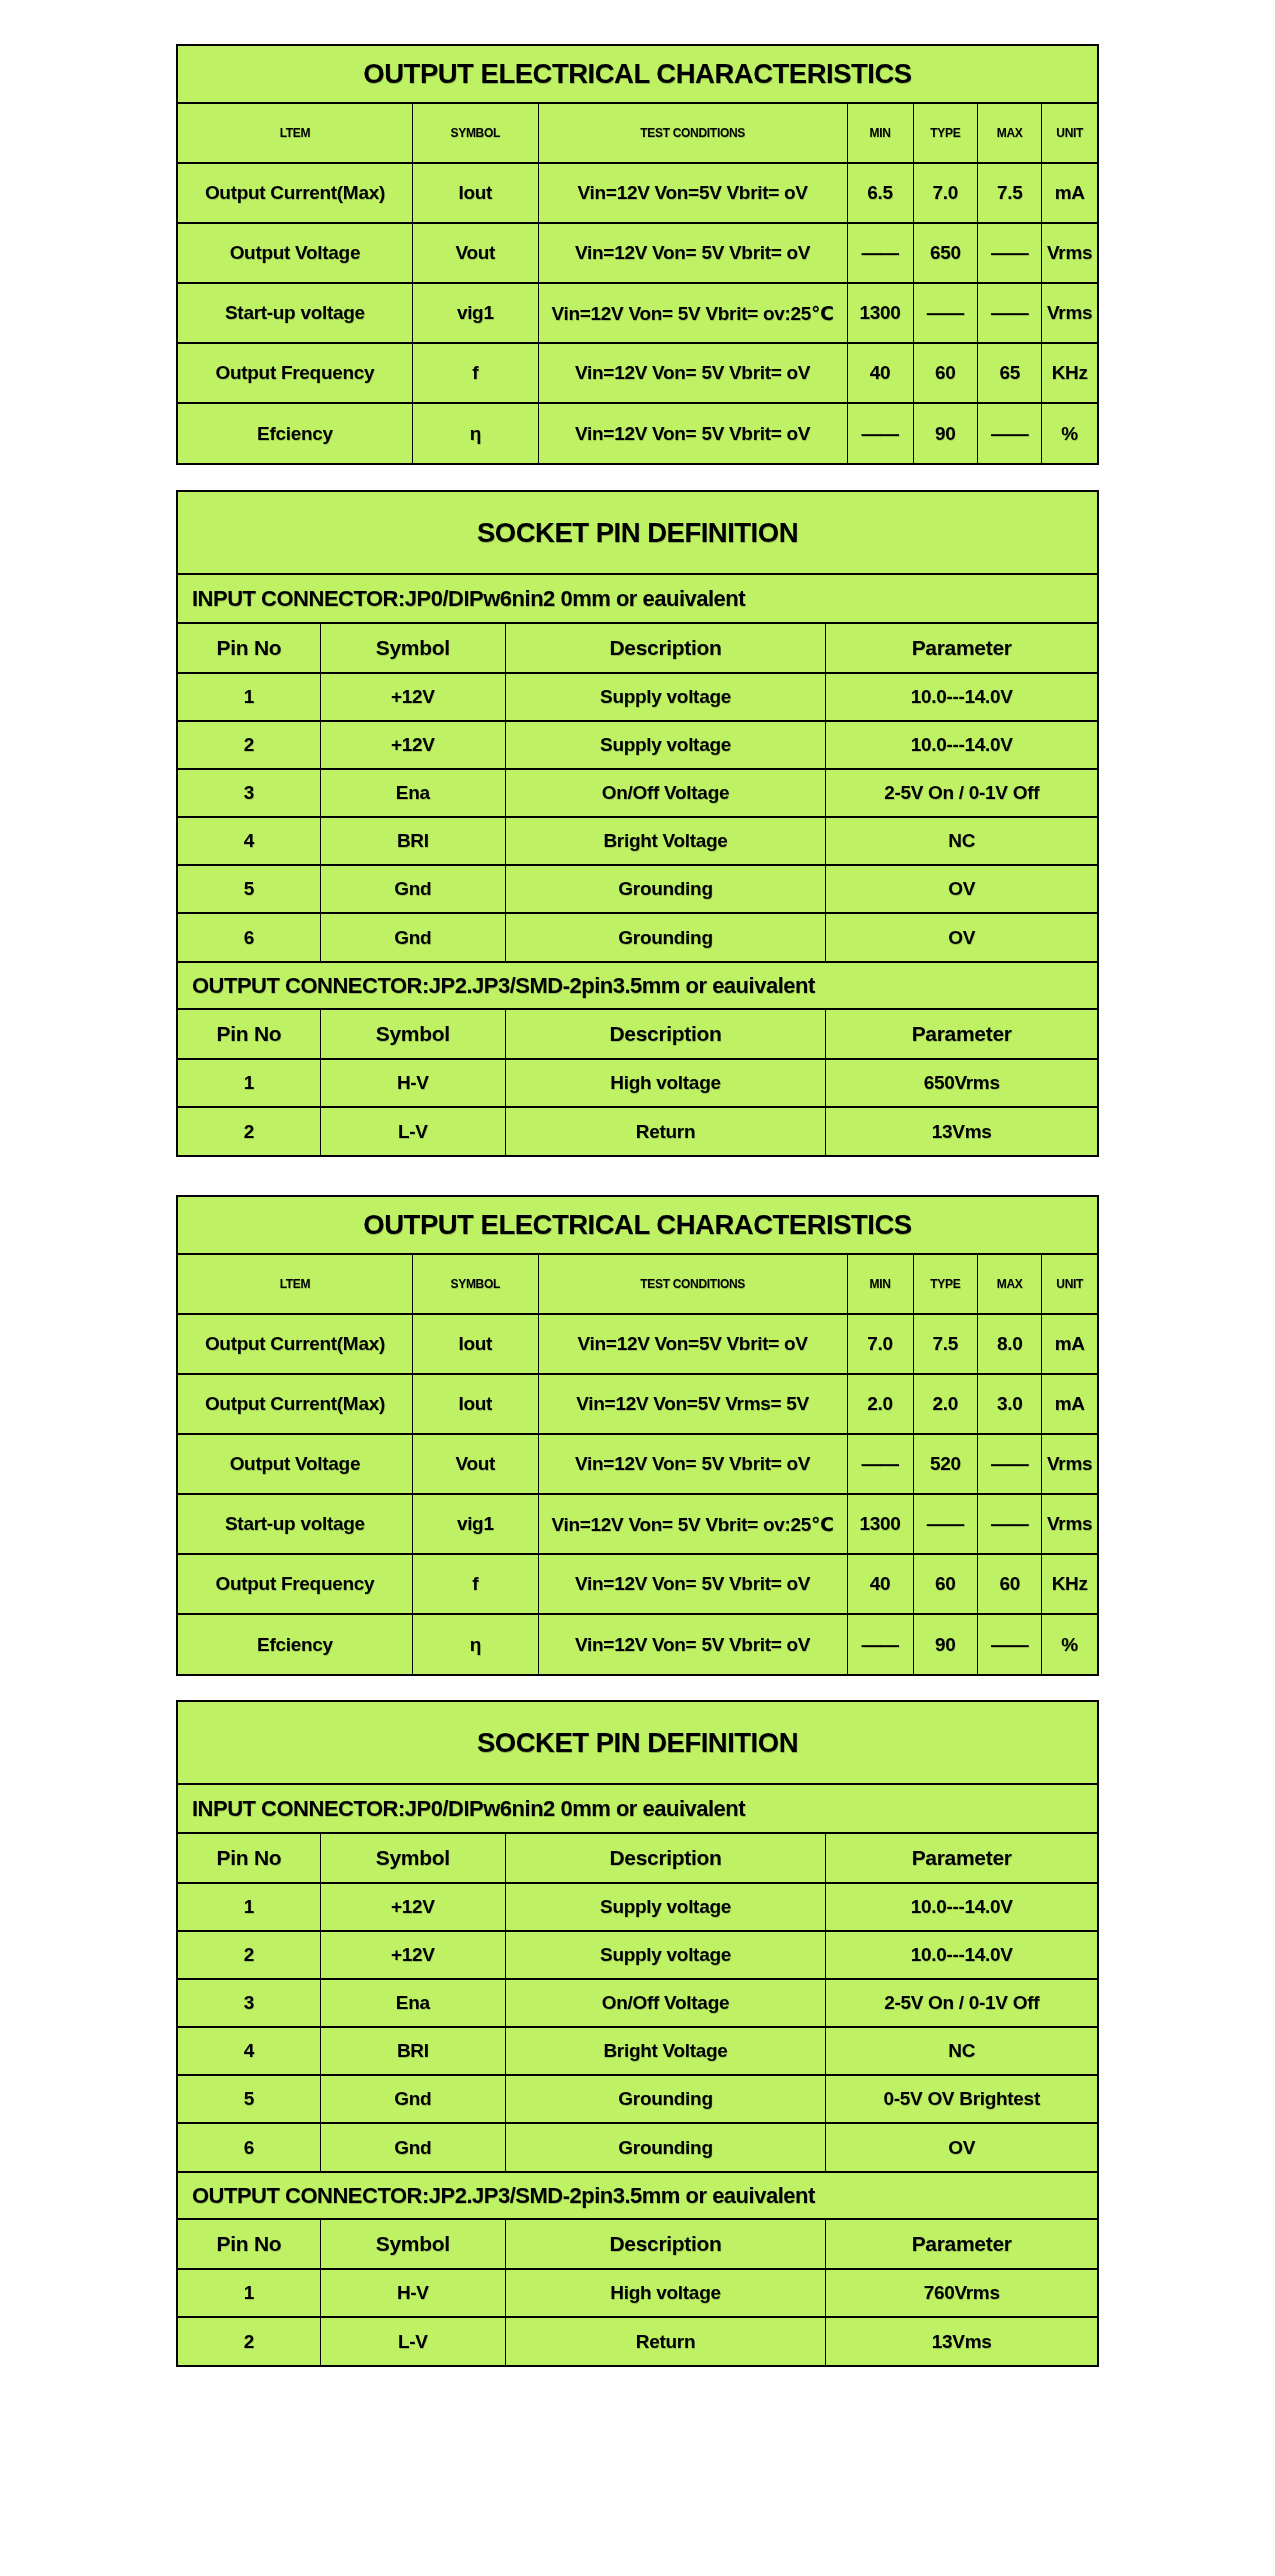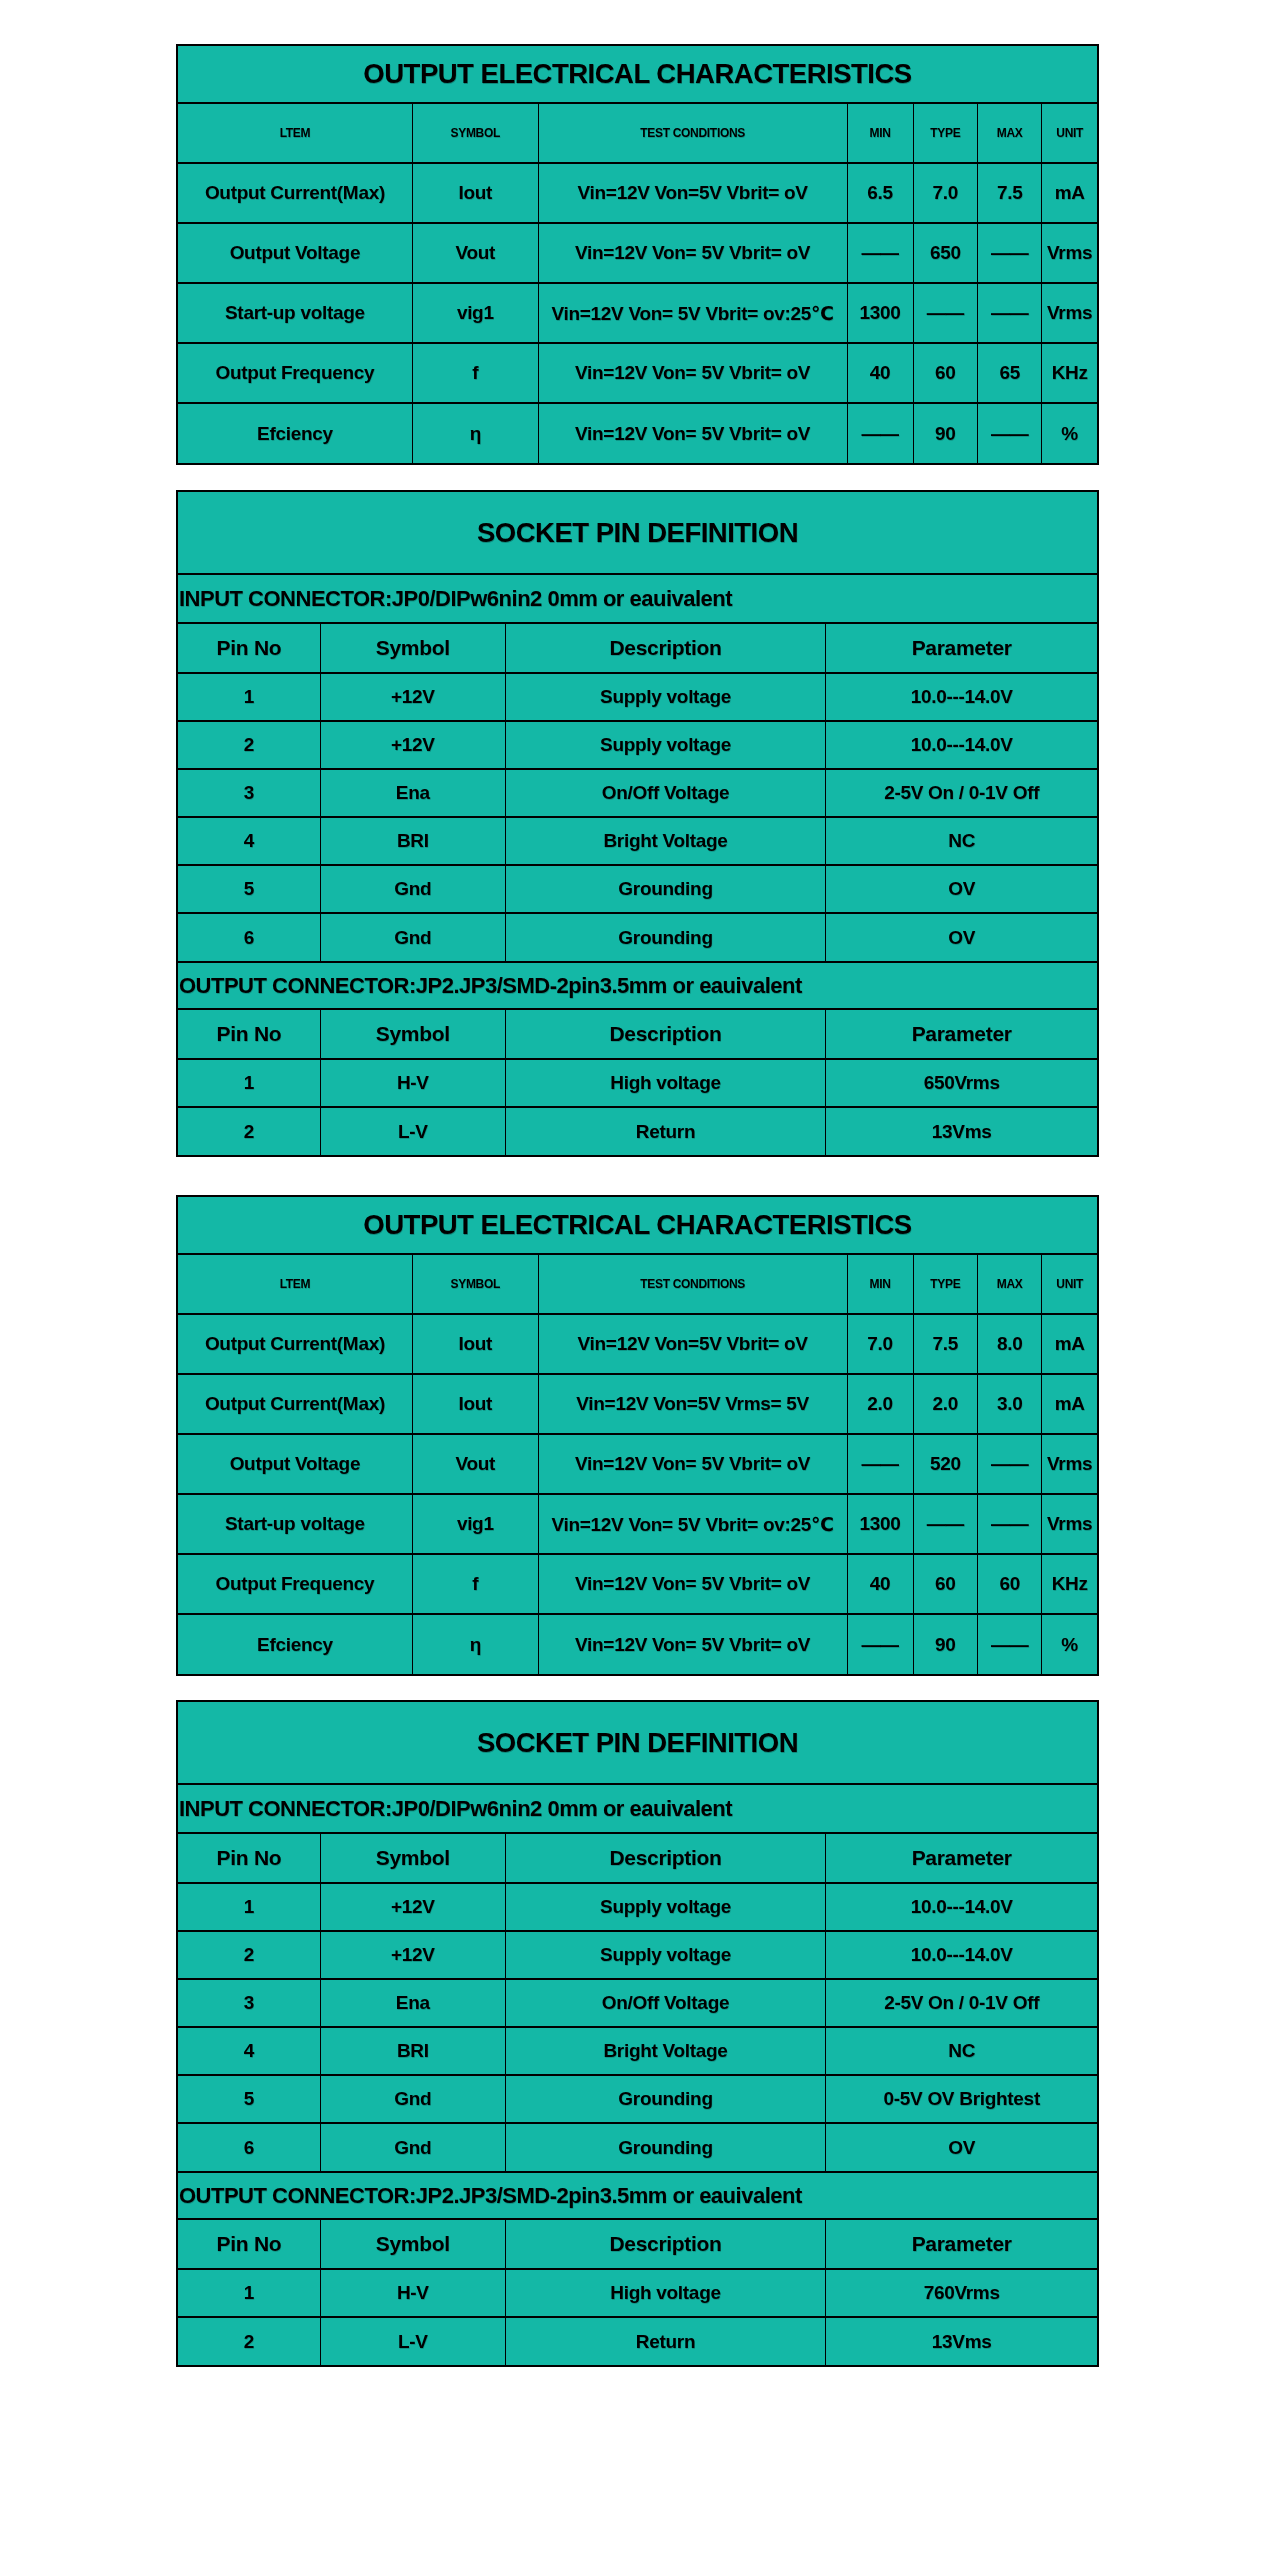--- a/index.html
+++ b/index.html
@@ -20,38 +20,38 @@
   .banner.b1 { margin-top:30px; }
   .banner.b2 { margin-top:82px; height:69px; }
   .banner-text {
     color:var(--banner-text,#fff);
     font-size:33px; font-weight:700; letter-spacing:-0.5px;
     white-space:nowrap;
     text-shadow:1.6px 2.1px 1.6px rgba(25,50,80,.35);
   }
 
   
-  .spec-box { border:2.6px solid #000; background:#14b8a6; }
+  .spec-box { border:2.6px solid #000; background:#bef264; }
   .spec-box.t1 { margin-top:44px; }
   .spec-box.t2 { margin-top:25px; }
   .spec-box.t3 { margin-top:38px; }
   .spec-box.t4 { margin-top:24px; }
 
   .tbl-title {
     display:flex; align-items:center; justify-content:center;
     font-size:27.5px; font-weight:700; letter-spacing:-0.5px;
     border-bottom:2.6px solid #000;
     text-shadow:0.5px 1.1px 0.5px rgba(0,0,0,.25);
   }
   .el-box  .tbl-title { height:58px; }
   .pin-box .tbl-title { height:83px;text-align:right; }
 
   .section-label {
     height:49px; display:flex; align-items:center;
-    padding-left:1px;
+    padding-left:14px;
     font-size:22px; font-weight:700; letter-spacing:-0.5px;
     border-bottom:2.1px solid #000;
     text-shadow:0.5px 1.1px 0.5px rgba(0,0,0,.2);
   }
   table + .section-label { border-top:2.1px solid #000; }
 
   
   table.spec { width:100%; border-collapse:collapse; table-layout:fixed; }
   .spec tr { border-bottom:2.1px solid #000; }
   .spec tbody tr:last-child { border-bottom:none; }

